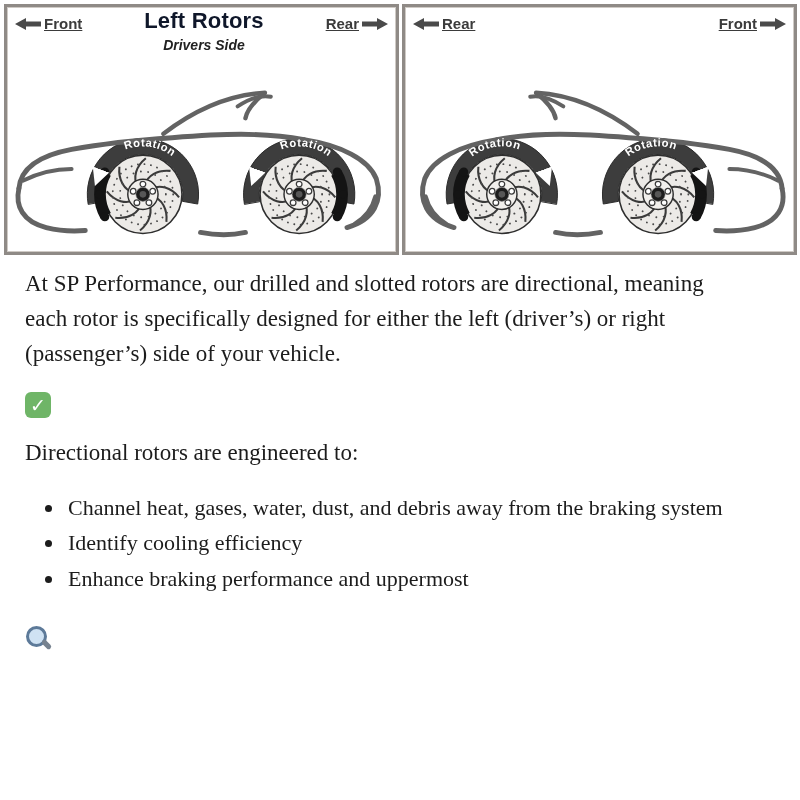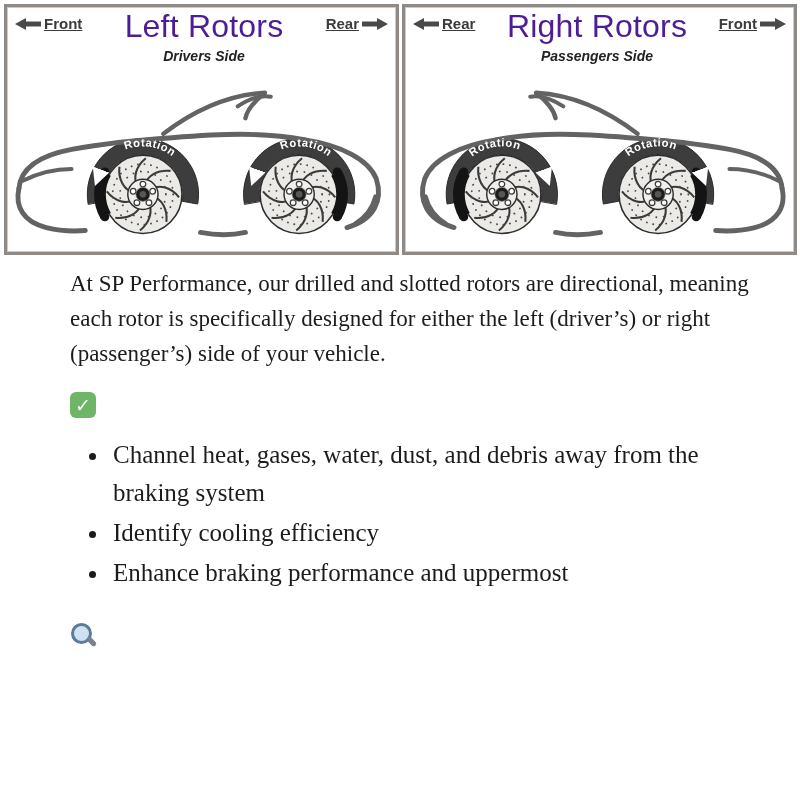--- a/index.html
+++ b/index.html
@@ -17,33 +17,33 @@
     position:absolute;top:3px;left:8px;right:8px;z-index:3;
     display:flex;justify-content:space-between;align-items:flex-start;
     font-family:"Liberation Sans", sans-serif;
   }
   .edge{
     display:flex;align-items:center;gap:3px;margin-top:5px;
     font-weight:bold;font-size:15px;color:#3b3b3b;
   }
   .edge .lbl{text-decoration:underline;}
   .title-block{text-align:center;line-height:1.02;}
-  .panel-title{font-size:32px;font-weight:normal;color:#4c1d95;letter-spacing:.2px;}
+  .panel-title{font-size:22px;font-weight:bold;color:#0f172a;letter-spacing:.2px;}
   .panel-subtitle{font-size:14px;font-weight:bold;font-style:italic;color:#222;margin-top:6px;}
   .car-svg{position:absolute;left:0;bottom:1px;width:100%;height:166px;z-index:1;}
   
-  .content{padding:12px 12px 0 25px;margin-left:45px;}
+  .content{padding:12px 12px 0 25px;}
   .content .inner{max-width:708px;}
   p.body-text{font-size:23px;line-height:1.52;margin:0 0 20px 0;}
   .section-head{
     display:flex;align-items:center;gap:11px;
     font-size:24px;margin:20px 0 18px 0;
   }
   .section-head.bold{font-weight:bold;}
-  ul.bullets{margin:14px 0 0 0;padding-left:40px;font-size:25px;line-height:1.52;}
+  ul.bullets{margin:14px 0 0 0;padding-left:40px;font-size:22px;line-height:1.52;}
   ul.bullets li{padding-left:3px;margin:0 0 2px 0;}
   .gap-lg{margin-top:30px;}
   
   .check-emoji{
     width:26px;height:26px;border-radius:6px;background:#6fb567;flex:0 0 auto;
     display:flex;align-items:center;justify-content:center;
     color:#fff;font-size:19px;font-weight:bold;font-family:"DejaVu Sans", sans-serif;
   }
   
   .mag-emoji{width:27px;height:27px;position:relative;flex:0 0 auto;}
@@ -163,24 +163,20 @@
   </div>
 
   <div class="panel">
     <div class="panel-header">
       <span class="edge">
         <svg width="26" height="12" viewBox="0 0 26 12">
           <polygon points="0,6 11,0 11,3.5 26,3.5 26,8.5 11,8.5 11,12" fill="#4a4a4a"></polygon>
         </svg>
         <span class="lbl">Rear</span>
       </span>
-      <span class="title-block">
-        <div class="panel-title">Right Rotors</div>
-        <div class="panel-subtitle">Passengers Side</div>
-      </span>
       <span class="edge">
         <span class="lbl">Front</span>
         <svg width="26" height="12" viewBox="0 0 26 12">
           <polygon points="26,6 15,0 15,3.5 0,3.5 0,8.5 15,8.5 15,12" fill="#4a4a4a"></polygon>
         </svg>
       </span>
     </div>
 
     <svg class="car-svg" viewBox="0 0 390 170" preserveAspectRatio="xMidYMax meet">
       <use href="#carbody" transform="translate(390,0) scale(-1,1)"></use>
@@ -204,20 +200,21 @@
 
 <div class="content">
   <div class="inner">
 
     <p class="body-text">At SP Performance, our drilled and slotted rotors are directional, meaning each rotor is specifically designed for either the left (driver’s) or right (passenger’s) side of your vehicle.</p>
 
     <div class="section-head bold">
       <span class="check-emoji">✓</span>
     </div>
 
+    <p class="body-text">Directional rotors are engineered to:</p>
 
     <ul class="bullets">
       <li>Channel heat, gases, water, dust, and debris away from the braking system</li>
       <li>Identify cooling efficiency</li>
       <li>Enhance braking performance and uppermost</li>
     </ul>
 
     <div class="section-head gap-lg">
       <span class="mag-emoji">
         <span class="lens"></span>

